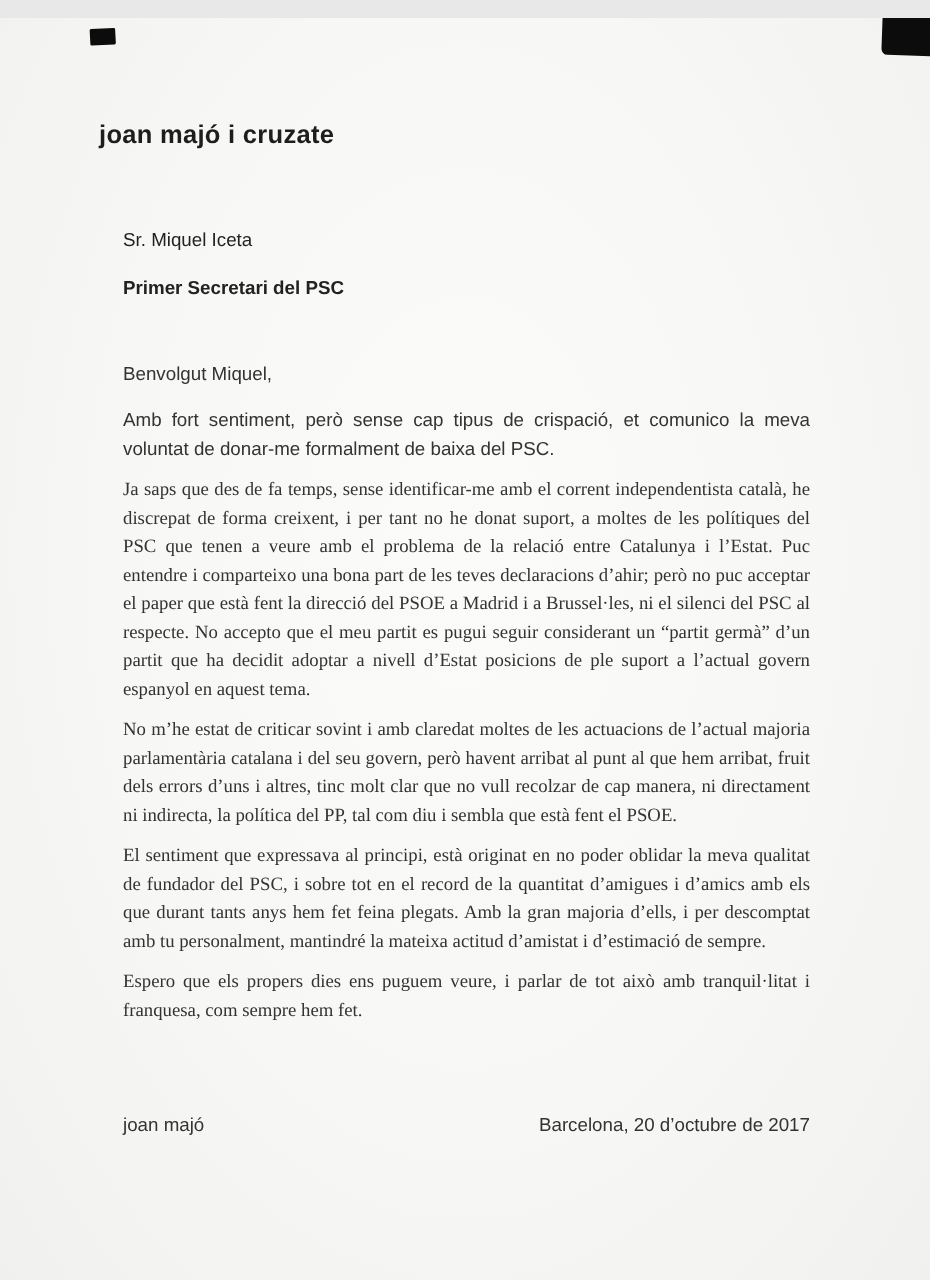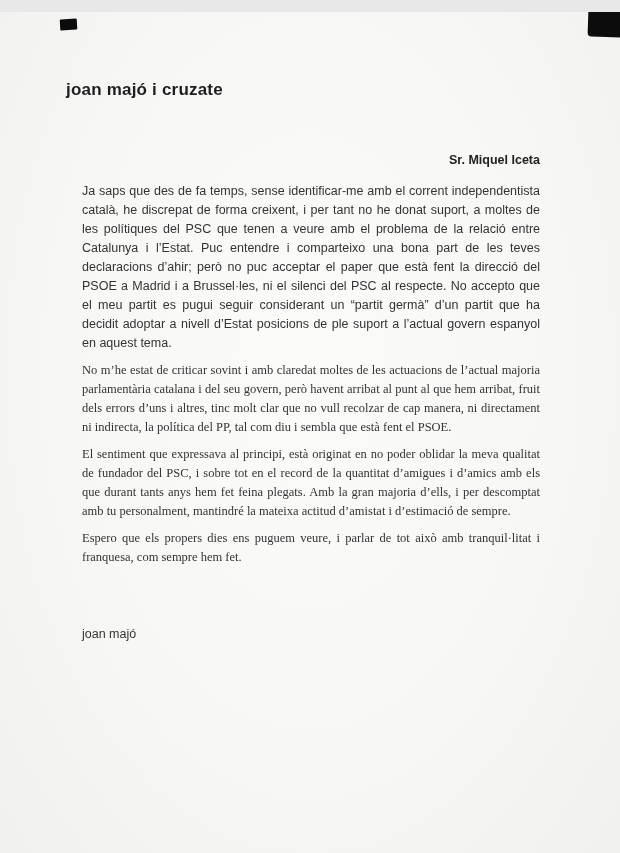--- a/index.html
+++ b/index.html
@@ -49,23 +49,22 @@
     letter-spacing: 0.2px;
     color: #1e1e1e;
   }
   p {
     margin: 0;
     font-size: 12.5px;
     line-height: 19px;
   }
   .recipient-name {
     margin-top: 51px;
-    font-weight: bold;
+    font-weight: normal;
     color: #222222;
-    text-align: right;
   }
   .recipient-role {
     margin-top: 13px;
     font-weight: bold;
     color: #222222;
   }
   .salutation {
     margin-top: 38px;
   }
   .para {
@@ -92,29 +91,33 @@
 
 <div class="page">
   <div class="mark mark-tl"></div>
   <div class="mark mark-tr"></div>
 
   <div class="content">
     <h1 class="title">joan majó i cruzate</h1>
 
     <p class="recipient-name">Sr. Miquel Iceta</p>
 
+    <p class="recipient-role">Primer Secretari del PSC</p>
 
+    <p class="salutation">Benvolgut Miquel,</p>
 
+    <p class="para">Amb fort sentiment, però sense cap tipus de crispació, et comunico la meva voluntat de donar-me formalment de baixa del PSC.</p>
 
     <p class="para">Ja saps que des de fa temps, sense identificar-me amb el corrent independentista català, he discrepat de forma creixent, i per tant no he donat suport, a moltes de les polítiques del PSC que tenen a veure amb el problema de la relació entre Catalunya i l’Estat.  Puc entendre i comparteixo una bona part de les teves declaracions d’ahir; però no puc acceptar el paper que està fent la direcció del PSOE a Madrid i a Brussel·les, ni el silenci del PSC al respecte. No accepto que el meu partit es pugui seguir considerant un “partit germà” d’un partit que ha decidit adoptar a nivell d’Estat posicions de ple suport a l’actual govern espanyol en aquest tema.</p>
 
     <p class="para">No m’he estat de criticar sovint i amb claredat moltes de les actuacions de l’actual majoria parlamentària catalana i del seu govern, però havent arribat al punt al que hem arribat, fruit dels errors d’uns i altres, tinc molt clar que no vull recolzar de cap manera, ni directament ni indirecta, la política del PP, tal com diu i sembla que està fent el PSOE.</p>
 
     <p class="para">El sentiment que expressava al principi, està originat en no poder oblidar la meva qualitat de fundador del PSC, i sobre tot en el record de la quantitat d’amigues i d’amics amb els que durant tants anys hem fet feina plegats.  Amb la gran majoria d’ells, i per descomptat amb tu personalment, mantindré  la mateixa actitud d’amistat i d’estimació de sempre.</p>
 
     <p class="para">Espero que els propers dies ens puguem veure, i parlar de tot això amb tranquil·litat i franquesa, com sempre hem fet.</p>
 
 
     <div class="dateline">
       <span>joan majó</span>
+      <span>Barcelona, 20 d’octubre de 2017</span>
     </div>
   </div>
 </div>
 
 </body></html>

